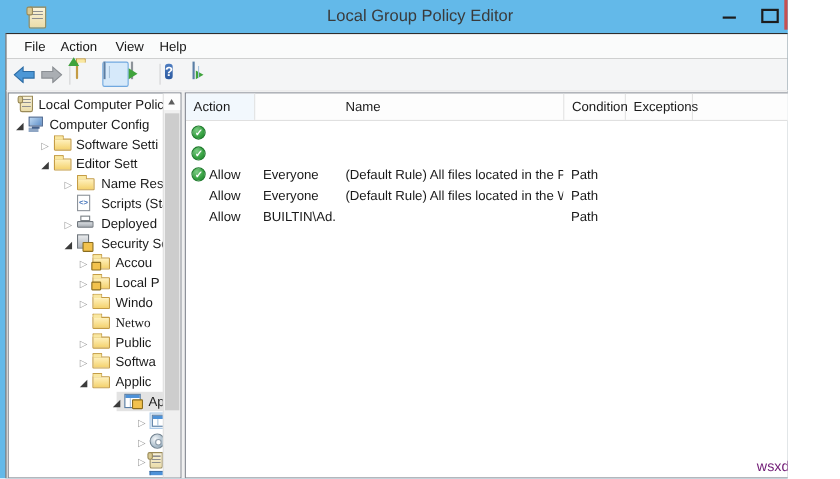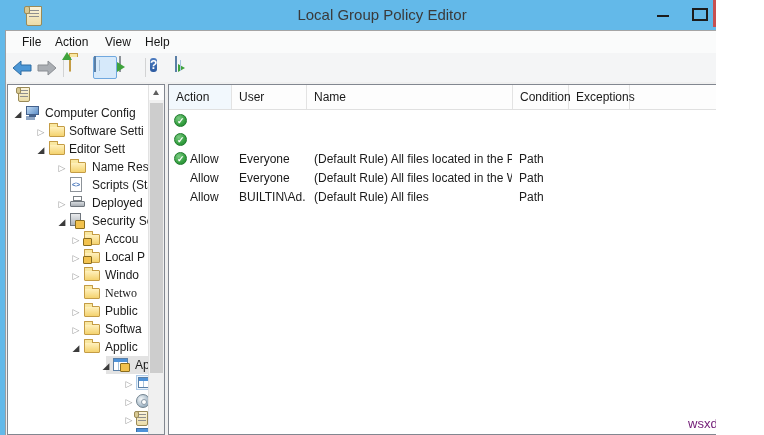--- a/index.html
+++ b/index.html
@@ -18,21 +18,21 @@
       text-align:center;font-size:15px;color:#3a3a3a;}
   .winbtn{position:absolute;cursor:default;}
   .btn-min{left:655px;top:8px;width:18px;height:14px;}
   .btn-min::after{content:'';position:absolute;left:2px;top:7px;width:12px;height:2px;background:#1c1c1c;}
   .btn-max{left:690px;top:7px;width:18px;height:15px;}
   .btn-max::after{content:'';position:absolute;left:2px;top:1px;width:12px;height:9px;
       border:2px solid #1c1c1c;background:transparent;}
   .btn-close{left:713px;top:0;width:45px;height:27px;background:#C75050;
       color:#fff;text-align:center;line-height:27px;font-size:13px;font-weight:bold;}
   
-  .main{position:absolute;left:5px;top:30px;width:747px;height:405px;background:#e5e5e5;
+  .main{position:absolute;left:5px;top:30px;width:747px;height:405px;background:#404040;
         border-top:1px solid rgba(0,0,0,.28);box-sizing:border-box;
         border-left:1px solid #9B9FA3;border-right:2px solid #9B9FA3;}
   .menubar{position:absolute;left:0;top:0;right:0;height:22px;background:#FAFBFB;}
   .menu-item{position:absolute;top:0;height:22px;line-height:22px;padding:0 2px;color:#161616;}
   .toolbar{position:absolute;left:0;top:22px;right:0;height:29px;background:#F4F5F6;
         border-bottom:1px solid #D4D5D6;}
   .tsep{position:absolute;top:5px;width:1px;height:19px;background:#D2D3D4;}
   .tbtn{position:absolute;top:3px;width:24px;height:23px;border:1px solid transparent;box-sizing:border-box;}
   .tbtn.pressed{background:#D6E9FA;border:1px solid #70A8DF;border-radius:2px;}
   .arrow-ic{display:block;margin:3px auto 0;}
@@ -190,20 +190,21 @@
       </div>
     </div>
 
     <div class="content">
 
       <div class="tree-pane">
         <div id="tree-host">
             <div class="tree-row" style="top: 1px;">
 
     <span class="ticon ti-scroll" style="left: 10px;"></span>
+    <span class="tlabel" style="left: 27px;">Local Computer Polic</span>
   </div>
             <div class="tree-row" style="top: 19px;">
     <span class="exp expanded" style="left: 4px;"></span>
     <span class="ticon ti-computer" style="left: 16px;"></span>
     <span class="tlabel" style="left: 37px;">Computer Config</span>
   </div>
             <div class="tree-row" style="top: 37px;">
     <span class="exp collapsed" style="left: 27px;"></span>
     <span class="ticon ti-folder" style="left: 41px;"></span>
     <span class="tlabel" style="left: 61px;">Software Setti</span>
@@ -296,21 +297,20 @@
           </div>
         <div class="vscroll">
           <div class="vs-up"></div>
           <div class="vs-thumb" style="top:18px;height:270px"></div>
         </div>
       </div>
 
       <div class="table-pane">
         <div class="thead">
           <div class="th sorted" style="left:0;width:63px">Action</div>
-          <div class="th" style="left:63px;width:75px">User</div>
           <div class="th" style="left:138px;width:206px">Name</div>
           <div class="th" style="left:344px;width:56px">Condition</div>
           <div class="th" style="left:400px;width:61px">Exceptions</div>
         </div>
         <div id="rows-host">
             <div class="trow" style="top: 26px;">
     <span class="chk"></span>
     <span class="tcell c-action" style="left:21px;width:42px">Allow</span>
     <span class="tcell c-user" style="left:70px;width:66px">Everyone</span>
     <span class="tcell c-name" style="left:145px;width:198px">(Default Rule) All files located in the Pro...</span>
@@ -322,21 +322,20 @@
     <span class="tcell c-action" style="left:21px;width:42px">Allow</span>
     <span class="tcell c-user" style="left:70px;width:66px">Everyone</span>
     <span class="tcell c-name" style="left:145px;width:198px">(Default Rule) All files located in the Wi...</span>
     <span class="tcell c-cond" style="left:350px;width:48px">Path</span>
     <span class="tcell c-exc" style="left:406px;width:55px"></span>
   </div>
             <div class="trow" style="top: 64px;">
     <span class="chk"></span>
     <span class="tcell c-action" style="left:21px;width:42px">Allow</span>
     <span class="tcell c-user" style="left:70px;width:66px">BUILTIN\Ad...</span>
-    <span class="tcell c-name" style="left:145px;width:198px">(Default Rule) All files</span>
     <span class="tcell c-cond" style="left:350px;width:48px">Path</span>
     <span class="tcell c-exc" style="left:406px;width:55px"></span>
   </div>
           </div>
       </div>
 
     </div>
   </div>
 
   <div class="watermark">wsxdn.com</div>

